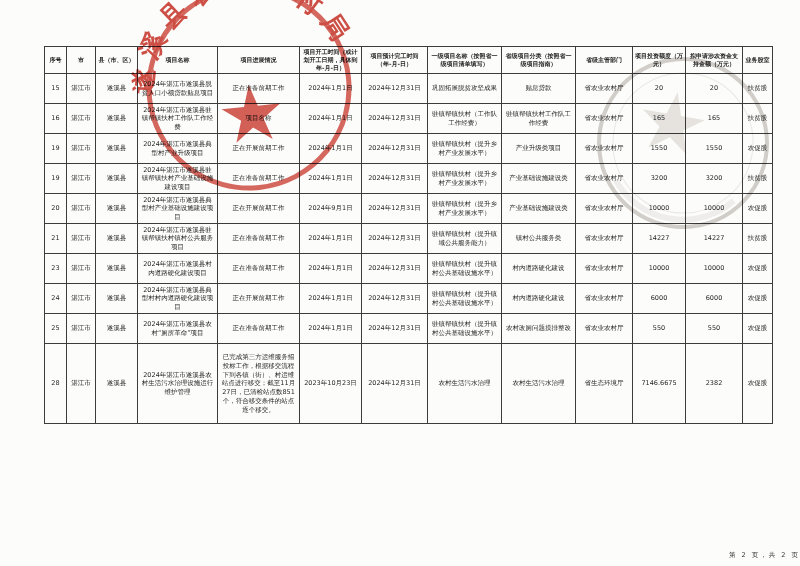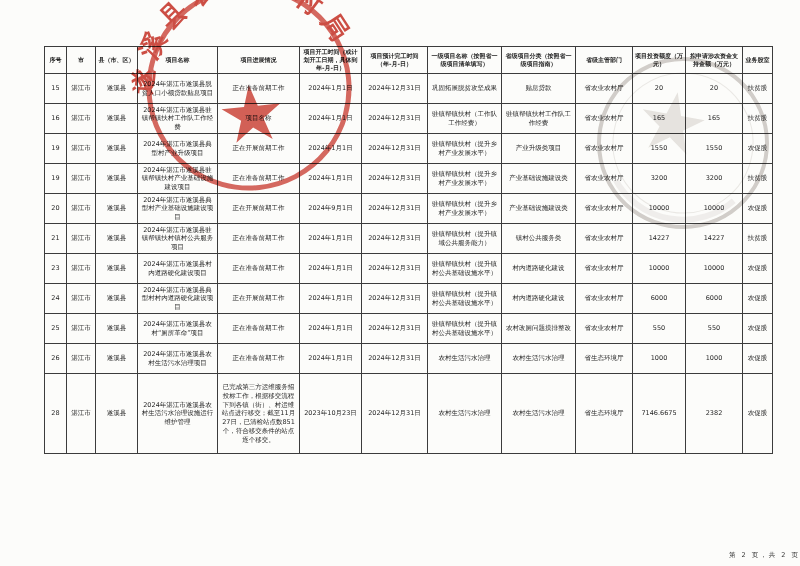--- a/index.html
+++ b/index.html
@@ -200,35 +200,20 @@
           <td>正在准备前期工作</td>
           <td>2024年1月1日</td>
           <td>2024年12月31日</td>
           <td>驻镇帮镇扶村（提升镇村公共基础设施水平）</td>
           <td>农村改厕问题摸排整改</td>
           <td>省农业农村厅</td>
           <td>550</td>
           <td>550</td>
           <td>农促股</td>
         </tr>
-        <tr>
-          <td>26</td>
-          <td>湛江市</td>
-          <td>遂溪县</td>
-          <td>2024年湛江市遂溪县农村生活污水治理项目</td>
-          <td>正在准备前期工作</td>
-          <td>2024年1月1日</td>
-          <td>2024年12月31日</td>
-          <td>农村生活污水治理</td>
-          <td>农村生活污水治理</td>
-          <td>省生态环境厅</td>
-          <td>1000</td>
-          <td>1000</td>
-          <td>农促股</td>
-        </tr>
         <tr class="tall">
           <td>28</td>
           <td>湛江市</td>
           <td>遂溪县</td>
           <td>2024年湛江市遂溪县农村生活污水治理设施运行维护管理</td>
           <td>已完成第三方运维服务招投标工作，根据移交流程下到各镇（街）、村运维站点进行移交；截至11月27日，已清检站点数851个，符合移交条件的站点逐个移交。</td>
           <td>2023年10月23日</td>
           <td>2024年12月31日</td>
           <td>农村生活污水治理</td>
           <td>农村生活污水治理</td>

